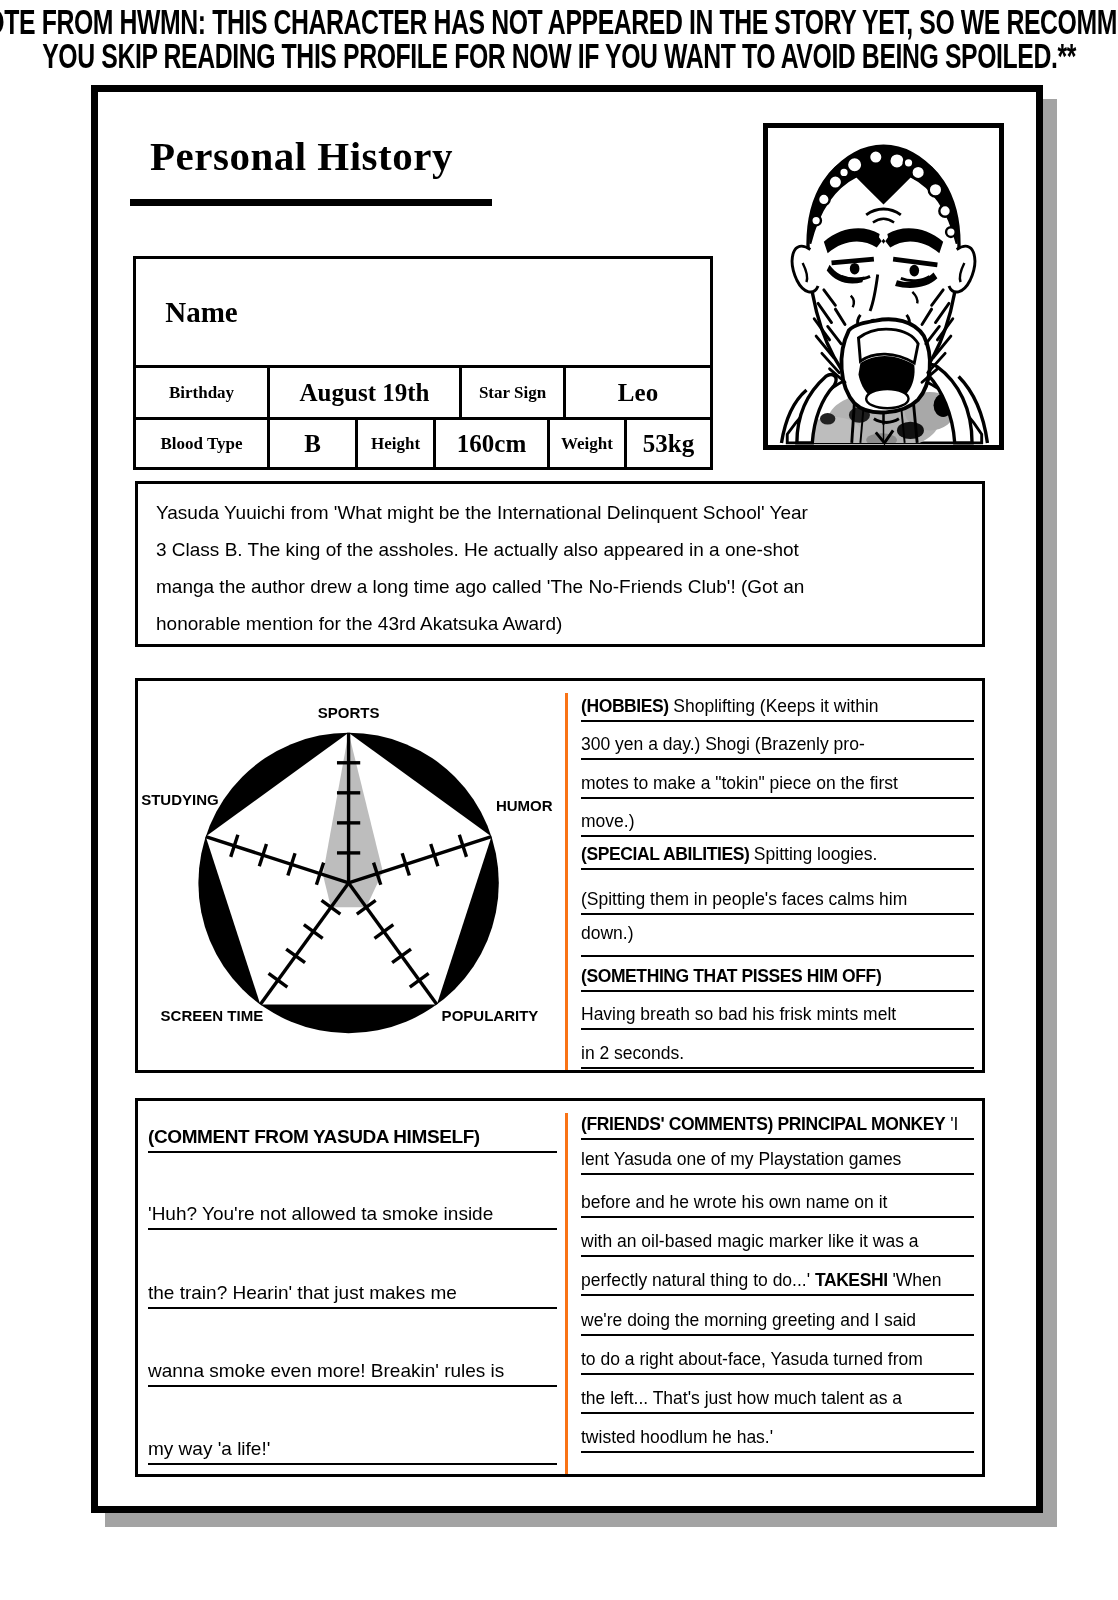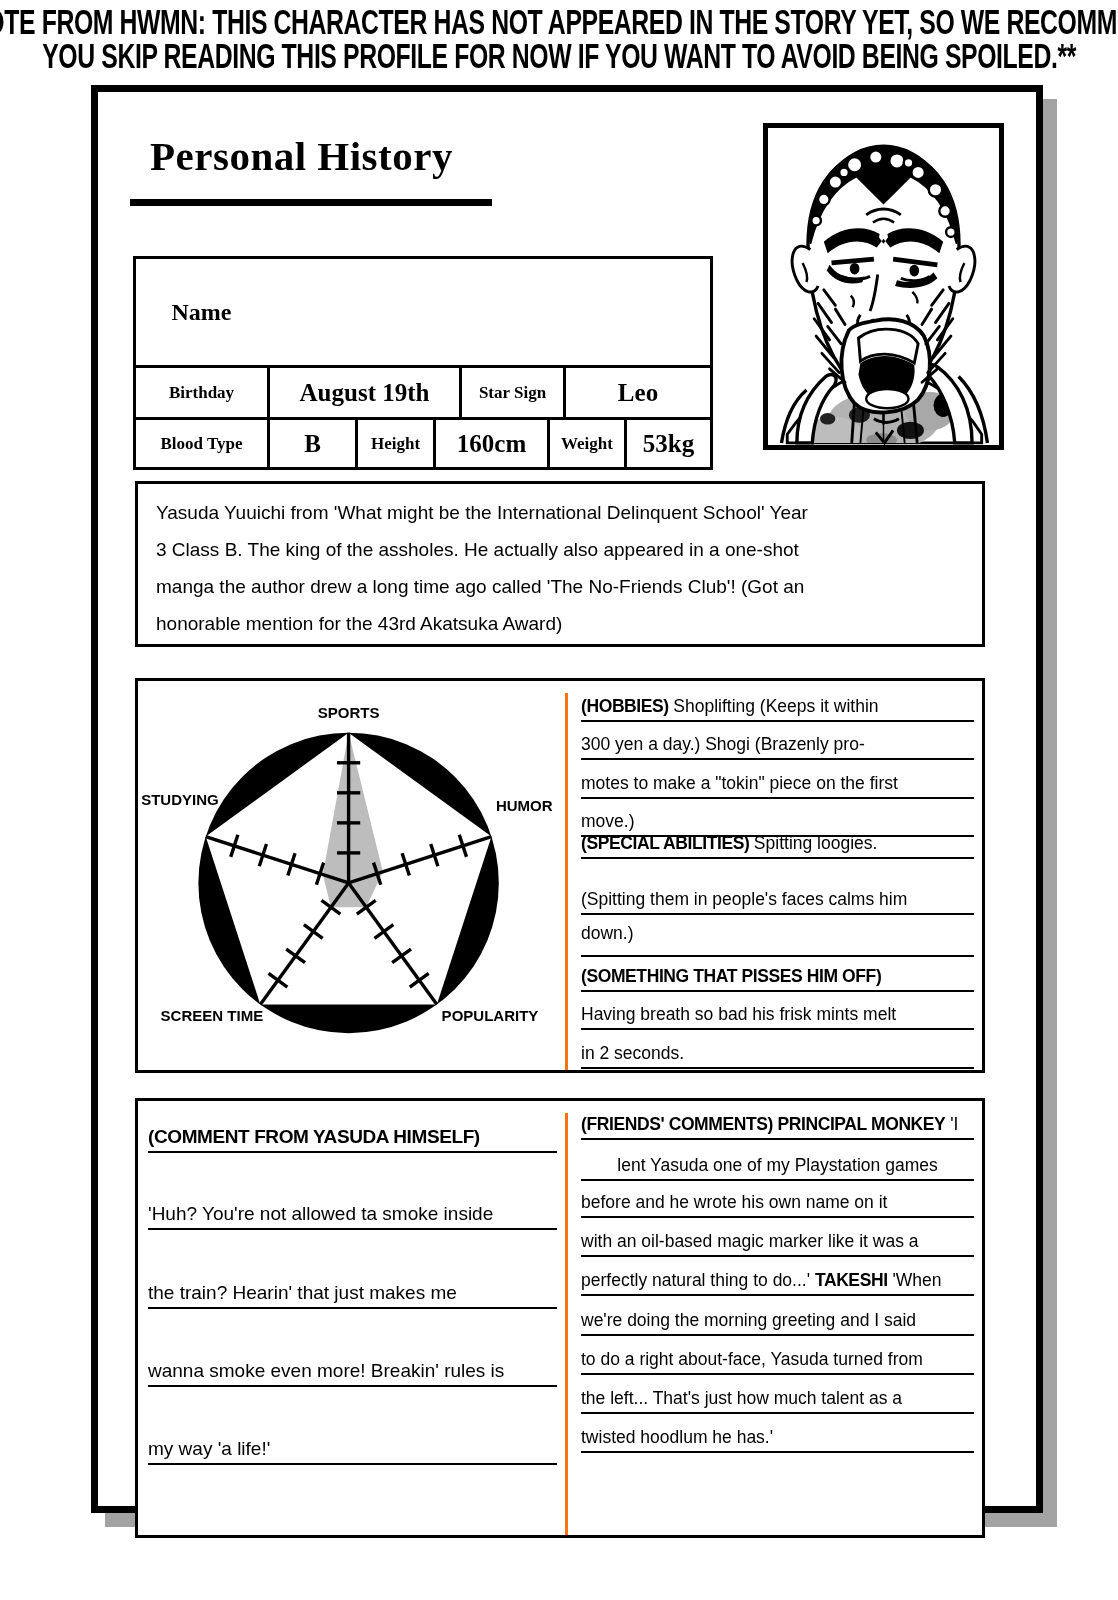--- a/index.html
+++ b/index.html
@@ -36,38 +36,38 @@
   
   .ptable { left:35px; top:164px; width:580px; border:3px solid #000; box-sizing:border-box; background:#fff; }
   .prow { display:flex; }
   .prow + .prow { border-top:3px solid #000; }
   .pcell {
     display:flex; align-items:center; justify-content:center;
     box-sizing:border-box; overflow:hidden;
   }
   .pcell + .pcell { border-left:3px solid #000; }
   .lbl  { font-family:"Liberation Serif", serif; font-weight:bold; }
-  .lbl-lg { font-size:24px; }
+  .lbl-lg { font-size:29px; }
   .lbl-sm { font-size:17px; }
   .val  { font-family:"Liberation Serif", serif; font-weight:bold; font-size:25px; }
   .name-val {
     font-family:"Liberation Sans", sans-serif; font-weight:bold; font-size:47px;
     transform:scale(0.84,1.0); white-space:nowrap; letter-spacing:0px;
   }
   
   .desc-box {
     left:37px; top:389px; width:850px; height:166px;
     border:3px solid #000; box-sizing:border-box; overflow:hidden;
   }
   .desc-line { white-space:nowrap; font-size:19px; line-height:37px; padding-left:18px; }
   .desc-inner { padding-top:10px; }
   
   .split-box { border:3px solid #000; box-sizing:border-box; background:#fff; }
   .mid-box   { left:37px; top:586px;  width:850px; height:395px; }
-  .bot-box   { left:37px; top:1006px; width:850px; height:440px;padding-left:28px; }
+  .bot-box   { left:37px; top:1006px; width:850px; height:379px;padding-left:28px; }
   .pane-left  { position:absolute; left:0; top:12px; bottom:0; width:430px; border-right:3px solid #f97316; box-sizing:border-box;text-decoration:underline; }
   .pane-right { position:absolute; left:433px; top:0; bottom:0; right:0; }
   
   .hw-line {
     position:absolute; left:10px; right:8px; border-bottom:2px solid #000;
     display:flex; align-items:flex-end; white-space:pre; box-sizing:border-box;
     padding-bottom:3px; font-size:18px; overflow:hidden;
   }
   .pane-right .hw-line { font-size:17.5px; }
   .big-lines .hw-line  { font-size:19px; }
@@ -271,40 +271,40 @@
             <text x="308" y="338" text-anchor="start" class="radar-label">POPULARITY</text>
             <text x="18" y="338" text-anchor="start" class="radar-label">SCREEN TIME</text>
             <text x="78" y="116" text-anchor="end" class="radar-label">STUDYING</text>
           </svg>
       </div>
       <div class="pane-right" id="hobbies-lines">
           <div class="hw-line" style="top: 2px; height: 38.6px;"><span class="hw-bold">(HOBBIES) </span><span>Shoplifting (Keeps it within</span></div>
           <div class="hw-line" style="top: 40.6px; height: 38.6px;"><span>300 yen a day.) Shogi (Brazenly pro-</span></div>
           <div class="hw-line" style="top: 79.2px; height: 38.6px;"><span>motes to make a "tokin" piece on the first</span></div>
           <div class="hw-line" style="top: 117.8px; height: 38.6px;"><span>move.)</span></div>
-          <div class="hw-line" style="top: 147px; height: 31px;"><span class="hw-bold">(SPECIAL ABILITIES) </span><span>Spitting loogies.</span></div>
+          <div class="hw-line" style="top: 158px; height: 31px;"><span class="hw-bold">(SPECIAL ABILITIES) </span><span>Spitting loogies.</span></div>
           <div class="hw-line" style="top: 195px; height: 38.6px;"><span>(Spitting them in people's faces calms him</span></div>
           <div class="hw-line" style="top: 233.6px; height: 42px; align-items: center;"><span>down.)</span></div>
           <div class="hw-line" style="top: 272.2px; height: 38.6px;"><span class="hw-bold">(SOMETHING THAT PISSES HIM OFF)</span></div>
           <div class="hw-line" style="top: 310.8px; height: 38.6px;"><span>Having breath so bad his frisk mints melt</span></div>
           <div class="hw-line" style="top: 349.4px; height: 38.6px;"><span>in 2 seconds.</span></div>
         </div>
     </div>
 
     <div class="abs split-box bot-box">
       <div class="pane-left big-lines" id="self-comment-lines">
           <div class="hw-line" style="top: 0px; height: 40px;"><span class="hw-bold">(COMMENT FROM YASUDA HIMSELF)</span></div>
           <div class="hw-line" style="top: 40px; height: 77px;"><span>'Huh? You're not allowed ta smoke inside</span></div>
           <div class="hw-line" style="top: 117px; height: 79px;"><span>the train? Hearin' that just makes me</span></div>
           <div class="hw-line" style="top: 196px; height: 78px;"><span>wanna smoke even more! Breakin' rules is</span></div>
           <div class="hw-line" style="top: 274px; height: 78px;"><span>my way 'a life!'</span></div>
         </div>
       <div class="pane-right" id="friends-comment-lines">
           <div class="hw-line" style="top: 0px; height: 39.1px;"><span class="hw-bold">(FRIENDS' COMMENTS) PRINCIPAL MONKEY</span><span> 'I</span></div>
-          <div class="hw-line" style="top: 41px; height: 39.1px; justify-content: center;"><span>lent Yasuda one of my Playstation games</span></div>
+          <div class="hw-line" style="top: 35px; height: 39.1px;"><span>lent Yasuda one of my Playstation games</span></div>
           <div class="hw-line" style="top: 78.2px; height: 39.1px;"><span>before and he wrote his own name on it</span></div>
           <div class="hw-line" style="top: 117.3px; height: 39.1px;"><span>with an oil-based magic marker like it was a</span></div>
           <div class="hw-line" style="top: 156.4px; height: 39.1px;"><span>perfectly natural thing to do...' </span><span class="hw-bold">TAKESHI</span><span> 'When</span></div>
           <div class="hw-line" style="top: 195.5px; height: 39.1px;"><span>we're doing the morning greeting and I said</span></div>
           <div class="hw-line" style="top: 234.6px; height: 39.1px;"><span>to do a right about-face, Yasuda turned from</span></div>
           <div class="hw-line" style="top: 273.7px; height: 39.1px;"><span>the left... That's just how much talent as a</span></div>
           <div class="hw-line" style="top: 312.8px; height: 39.1px;"><span>twisted hoodlum he has.'</span></div>
         </div>
     </div>
 

